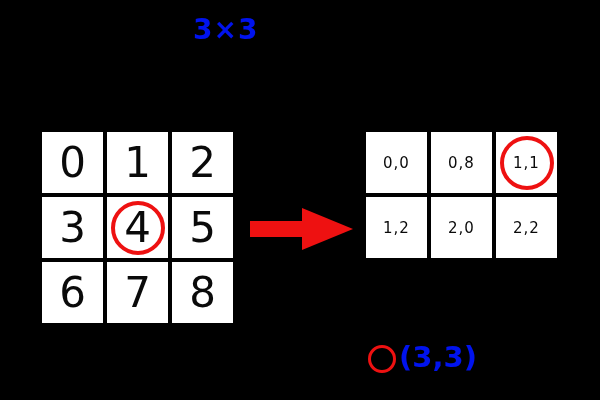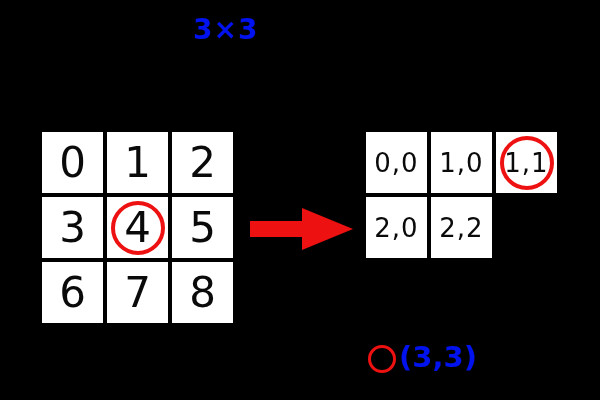--- a/index.html
+++ b/index.html
@@ -28,21 +28,21 @@
   .grid.left  { left: 42px; }
   .grid.right { left: 366px; }
 
   .cell {
     position: relative;
     background: #fff;
     display: flex; align-items: center; justify-content: center;
     color: #0a0a0a;
   }
   .grid.left  .cell { font-size: 42px; }
-  .grid.right .cell { font-size: 26px; letter-spacing: 1px; }
+  .grid.right .cell { font-size: 15px; letter-spacing: 1px; }
 
   .ring {
     position: absolute; left: 50%; top: 50%;
     width: 46px; height: 46px;
     transform: translate(-50%, -50%);
     border: 4px solid #ee1111; border-radius: 50%;
     pointer-events: none;
   }
 
   .arrow { position: absolute; left: 250px; top: 208px; width: 103px; height: 42px; }
@@ -111,26 +111,29 @@
   <div class="arrow">
     <div class="shaft"></div>
     <div class="head"></div>
   </div>
 
   <div class="grid right">
     <div class="cell">
         <span>0,0</span>
       </div>
     <div class="cell">
-        <span>1,0</span>
+        <span>0,8</span>
       </div>
     <div class="cell">
       <span>1,1</span>
       <div class="ring"></div>
     </div>
+    <div class="cell">
+        <span>1,2</span>
+      </div>
     <div class="cell">
         <span>2,0</span>
       </div>
     <div class="cell">
         <span>2,2</span>
       </div>
   </div>
 
   <div class="legend">
     <div class="ring-icon"></div>

